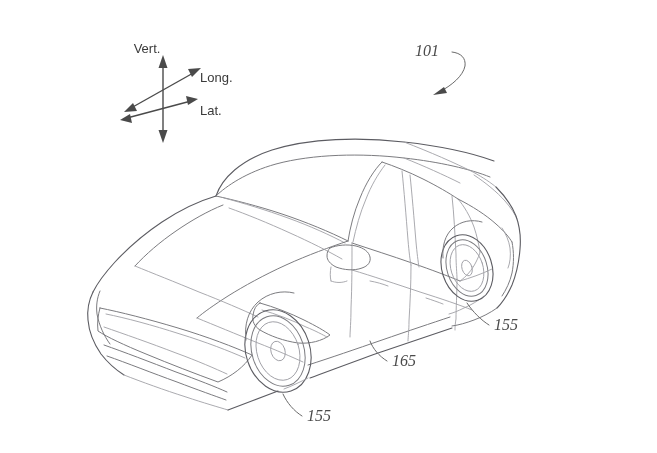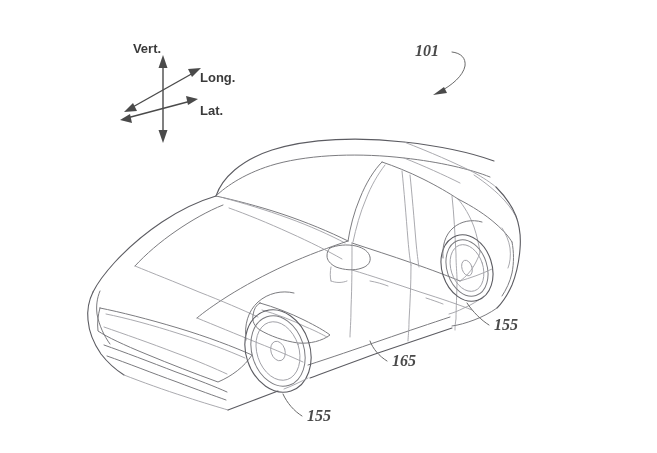--- a/index.html
+++ b/index.html
@@ -12,21 +12,20 @@
     width: 657px;
     height: 453px;
     overflow: hidden;
     font-family: "Liberation Sans", sans-serif;
   }
   #figure-root {
     position: relative;
     width: 657px;
     height: 453px;
     background: #ffffff;
-    font-weight: bold;
   }
   #figure-svg {
     position: absolute;
     top: 0;
     left: 0;
     width: 657px;
     height: 453px;
     display: block;
   }
   .axis-label {

